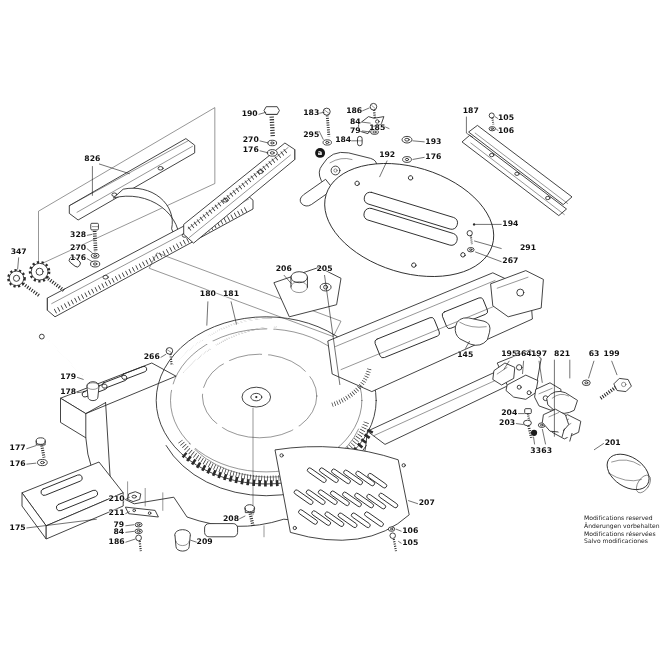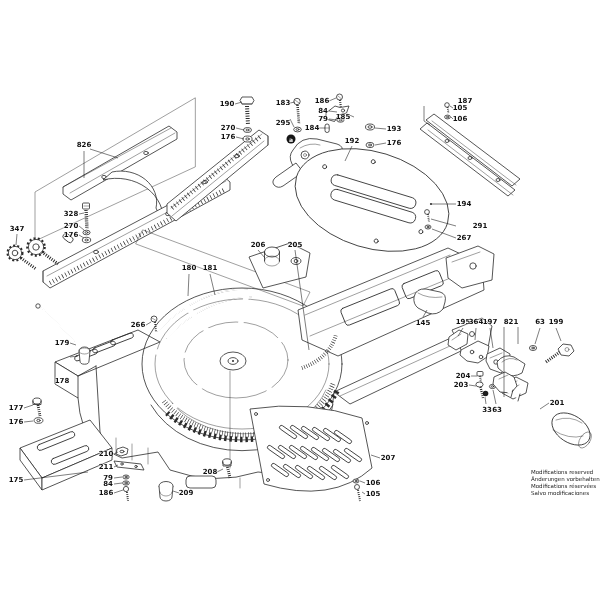--- a/index.html
+++ b/index.html
@@ -428,34 +428,34 @@
       <span class="part-label" style="left: 283px; top: 103px;">183</span>
       <span class="part-label" style="left: 283px; top: 123px;">295</span>
       <span class="part-label" style="left: 322px; top: 101px;">186</span>
       <span class="part-label" style="left: 323px; top: 111px;">84</span>
       <span class="part-label" style="left: 323px; top: 119px;">79</span>
       <span class="part-label" style="left: 343px; top: 117px;">185</span>
       <span class="part-label" style="left: 312px; top: 128px;">184</span>
       <span class="part-label" style="left: 352px; top: 141px;">192</span>
       <span class="part-label" style="left: 394px; top: 129px;">193</span>
       <span class="part-label" style="left: 394px; top: 143px;">176</span>
-      <span class="part-label" style="left: 428px; top: 101px; margin-left: 37px;">187</span>
+      <span class="part-label" style="left: 428px; top: 101px;">187</span>
       <span class="part-label" style="left: 460px; top: 108px;">105</span>
       <span class="part-label" style="left: 460px; top: 119px;">106</span>
       <span class="part-label" style="left: 464px; top: 204px;">194</span>
       <span class="part-label" style="left: 464px; top: 226px; margin-left: 16px;">291</span>
       <span class="part-label" style="left: 464px; top: 238px;">267</span>
       <span class="part-label" style="left: 258px; top: 245px;">206</span>
       <span class="part-label" style="left: 295px; top: 245px;">205</span>
       <span class="part-label" style="left: 189px; top: 268px;">180</span>
       <span class="part-label" style="left: 210px; top: 268px;">181</span>
       <span class="part-label" style="left: 138px; top: 325px;">266</span>
       <span class="part-label" style="left: 423px; top: 323px;">145</span>
       <span class="part-label" style="left: 62px; top: 343px;">179</span>
-      <span class="part-label" style="left: 62px; top: 357px; margin-top: 24px;">178</span>
+      <span class="part-label" style="left: 62px; top: 357px;">178</span>
       <span class="part-label" style="left: 16px; top: 408px;">177</span>
       <span class="part-label" style="left: 16px; top: 422px;">176</span>
       <span class="part-label" style="left: 16px; top: 480px;">175</span>
       <span class="part-label" style="left: 106px; top: 454px;">210</span>
       <span class="part-label" style="left: 106px; top: 467px;">211</span>
       <span class="part-label" style="left: 108px; top: 478px;">79</span>
       <span class="part-label" style="left: 108px; top: 484px;">84</span>
       <span class="part-label" style="left: 106px; top: 493px;">186</span>
       <span class="part-label" style="left: 210px; top: 472px;">208</span>
       <span class="part-label" style="left: 186px; top: 493px;">209</span>

